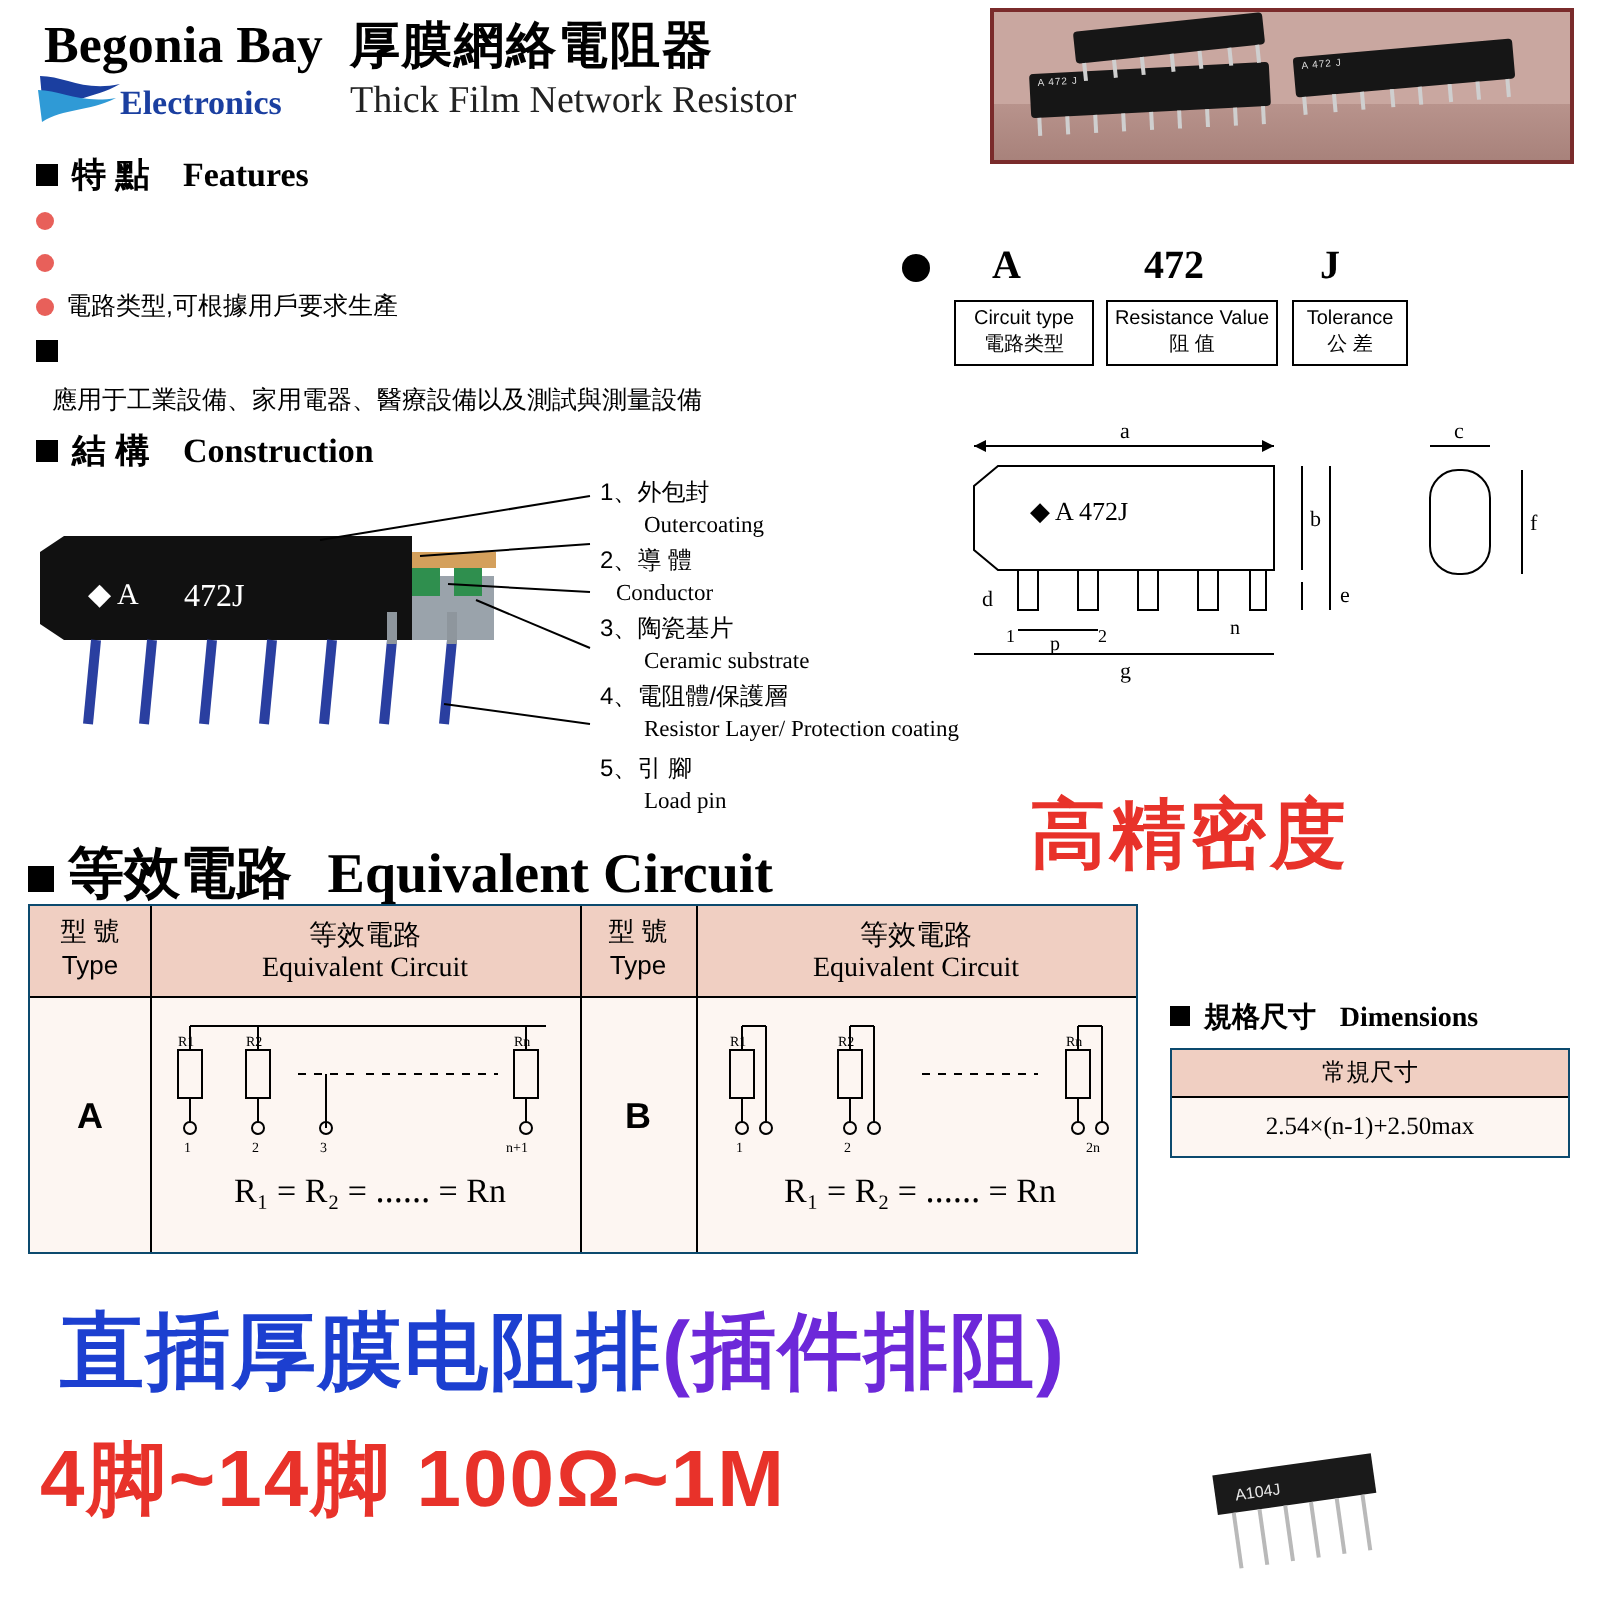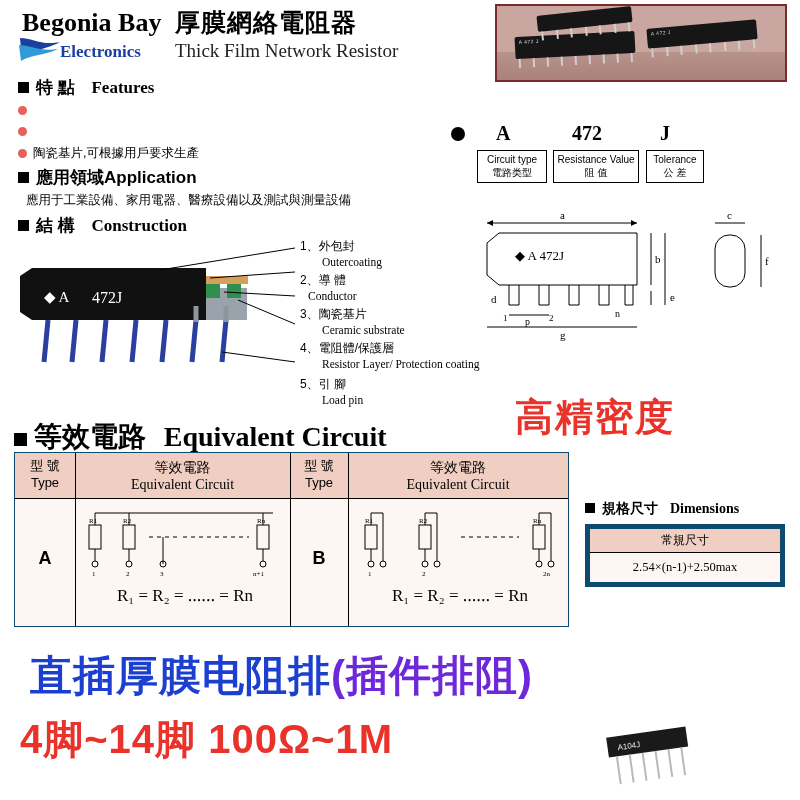--- a/index.html
+++ b/index.html
@@ -77,21 +77,21 @@
 
   
   #eq-table {
     left:14px; top:452px; width:555px; height:175px;
     border:1px solid #0c4a6e; background:#fdf6f2;
   }
   #eq-table .hdr { background:#f0cfc2; }
 
   
   #dim-wrap { left:585px; top:500px; width:200px; }
-  #dim-table { border:5px solid #0c4a6e; background:#fdf6f2; width:200px; }
+  #dim-table { border:1px solid #0c4a6e; background:#fdf6f2; width:200px; }
   #dim-table .dh {
     background:#f0cfc2; text-align:center; font-size:12px; line-height:1.25;
     padding:4px 2px; border-bottom:1px solid #000;
   }
   #dim-table .dv {
     text-align:center; font-size:12.5px; padding:7px 2px;
     font-family:"Liberation Serif", serif;
   }
 
   
@@ -167,25 +167,25 @@
   <span class="sq"></span><span>特 點</span>
   <span style="margin-left:12px; font-family:'Liberation Serif',serif;">Features</span>
 </div>
 <div class="abs bullet-line" style="left:18px; top:103px;">
   <span class="dot"></span>
 </div>
 <div class="abs bullet-line" style="left:18px; top:124px;">
   <span class="dot"></span>
 </div>
 <div class="abs bullet-line" style="left:18px; top:145px;">
-  <span class="dot"></span><span>陶瓷基片,可根據用戶要求生產</span>
+  <span class="dot"></span><span>電路类型,可根據用戶要求生產</span>
 </div>
 
 <div class="abs sec-head" style="left:18px; top:166px;">
-  <span class="sq"></span><span>應用領域Application</span>
+  <span class="sq"></span>
 </div>
 <div class="abs" style="left:26px; top:192px; font-size:12.5px;">應用于工業設備、家用電器、醫療設備以及測試與測量設備</div>
 
 <div class="abs sec-head" style="left:18px; top:214px;">
   <span class="sq"></span><span>結 構</span>
   <span style="margin-left:12px; font-family:'Liberation Serif',serif;">Construction</span>
 </div>
 
 <svg class="abs" style="left:10px; top:240px;" width="320" height="150" viewBox="0 0 320 150">
 

